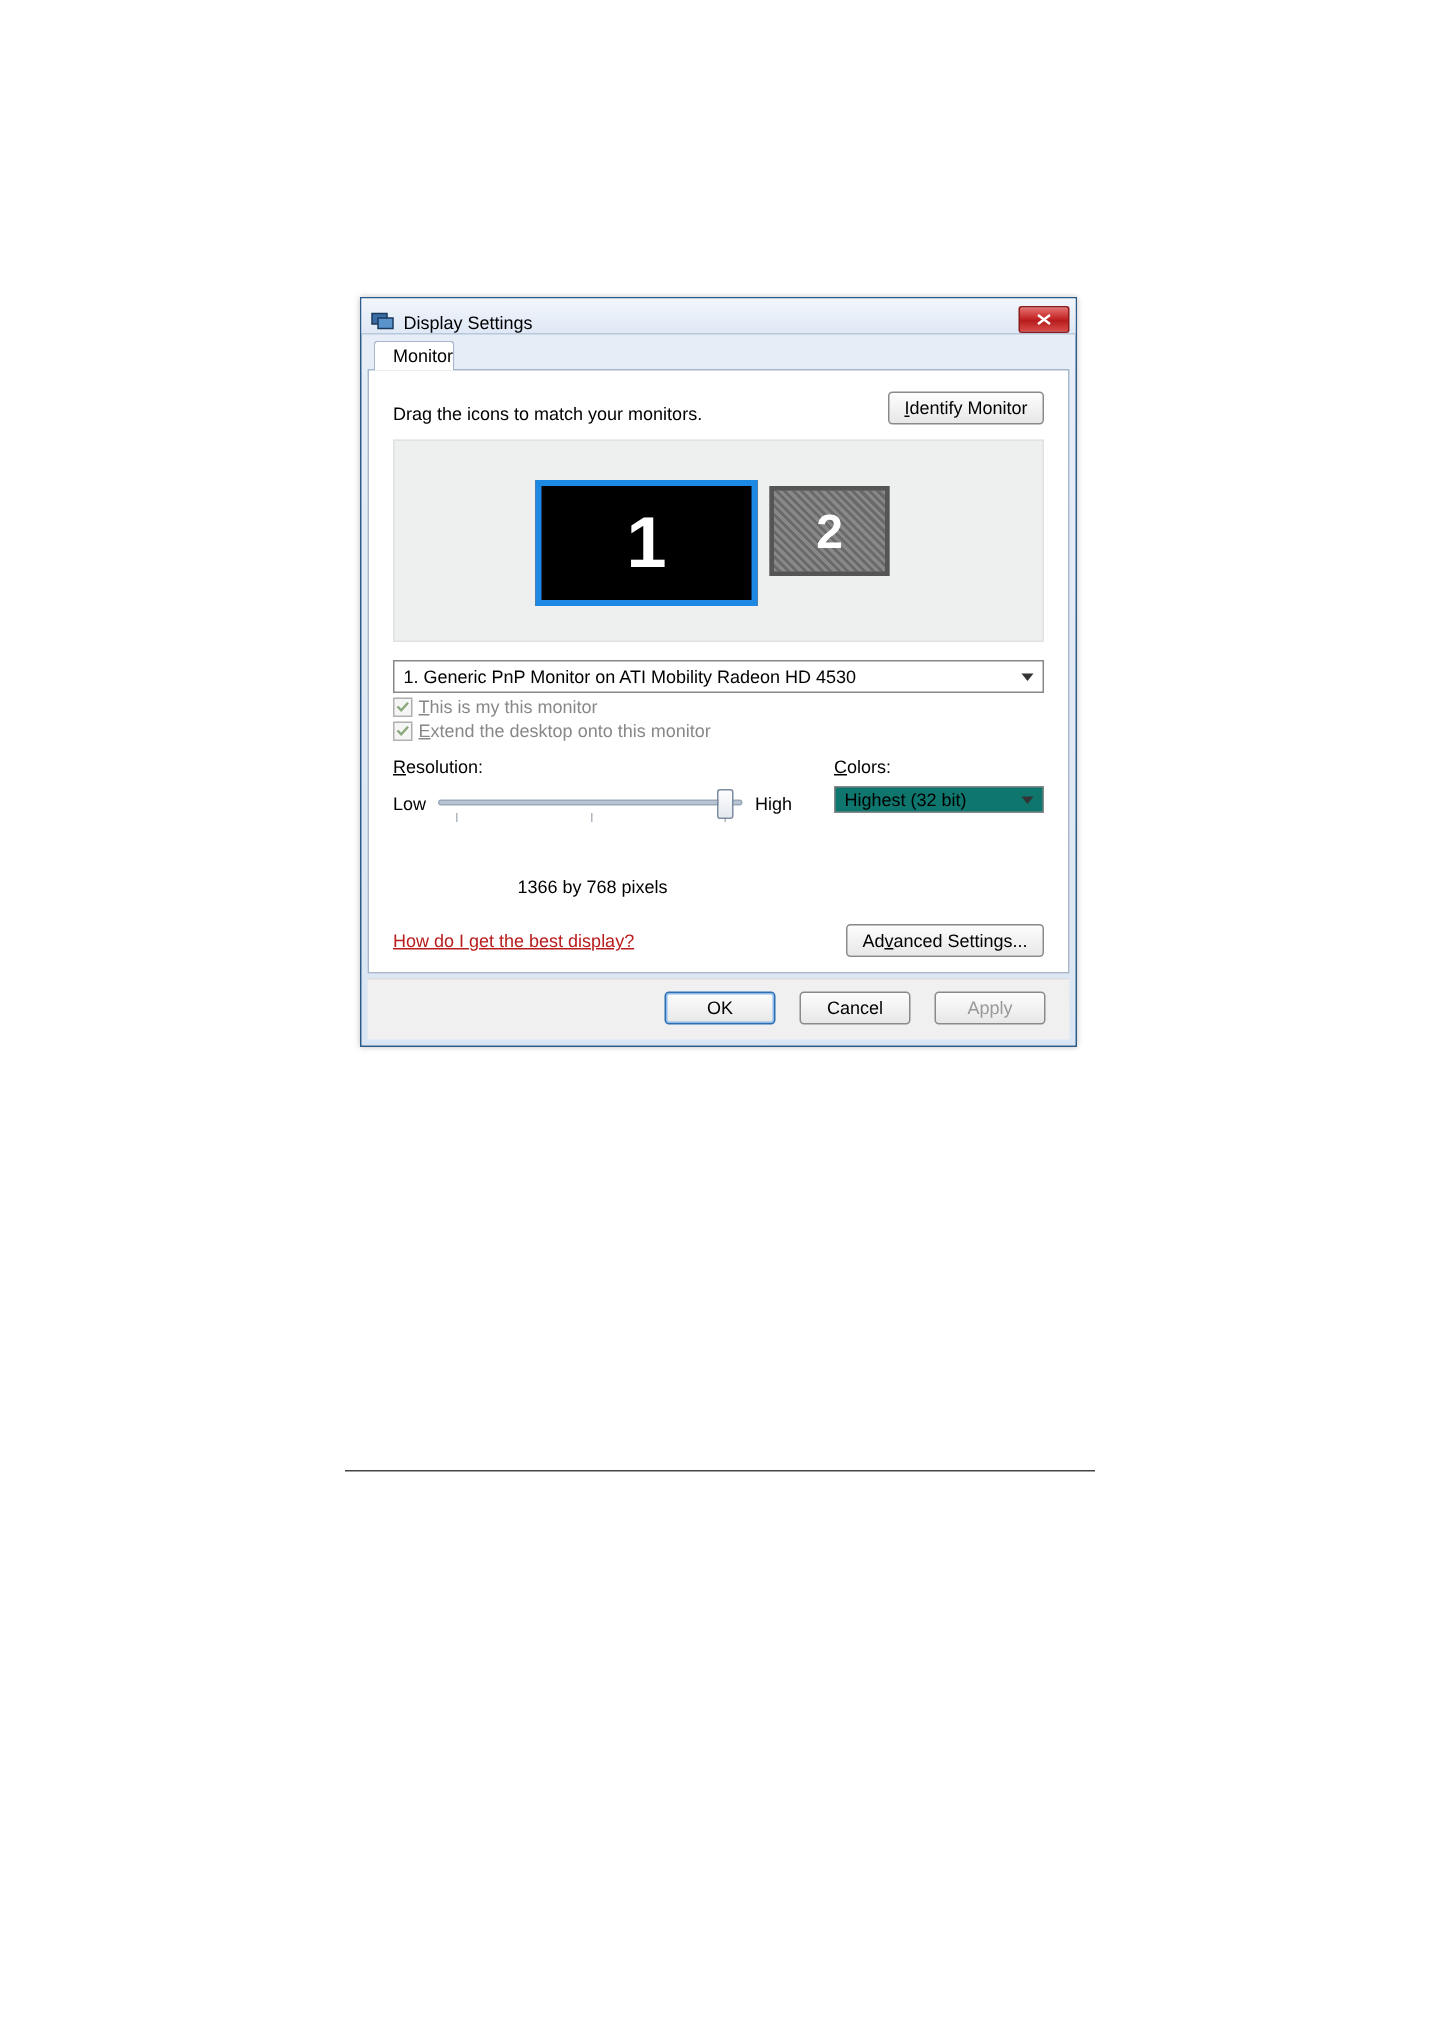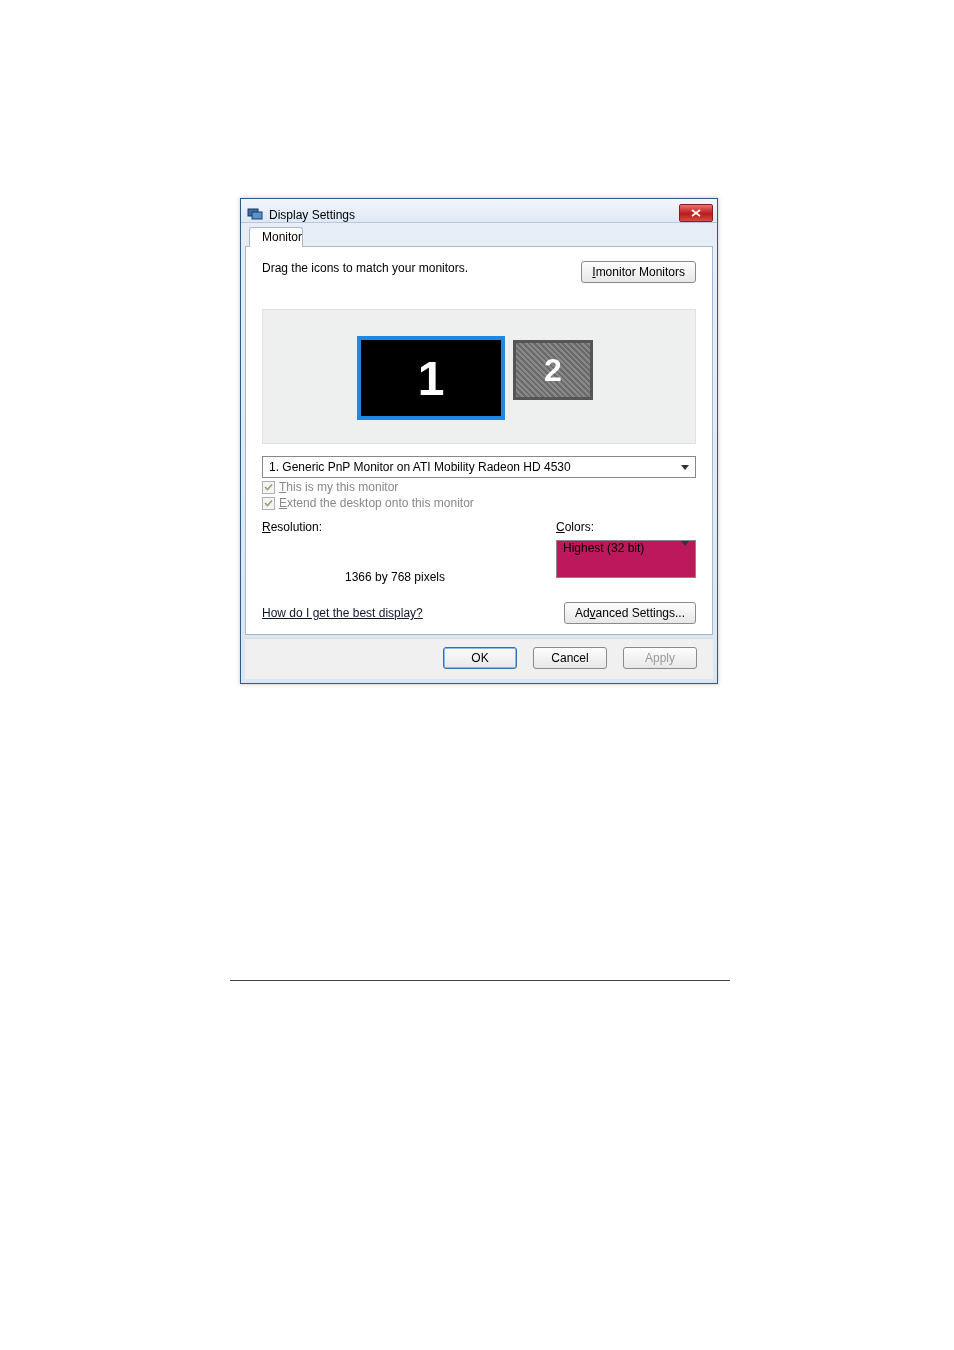--- a/index.html
+++ b/index.html
@@ -74,23 +74,23 @@
   .tabpage {
     background: #fff;
     border: 1px solid #a8b8cc;
     margin: 0 4px 2px 4px;
     padding: 14px 16px 10px 16px;
     position: relative;
     top: -1px;
   }
   .row-instruct {
     display: flex;
-    align-items: flex-start;
+    align-items: flex-end;
     justify-content: space-between;
-    margin-bottom: 26px;
+    margin-bottom: 10px;
   }
   .vbtn {
     height: 22px;
     padding: 0 10px;
     background: linear-gradient(#fdfdfd, #e7e7e7);
     border: 1px solid #8a8a8a;
     border-radius: 3px;
     font-size: 12px;
     display: inline-flex;
     align-items: center;
@@ -187,33 +187,33 @@
     border-radius: 2px;
   }
   .ticks {
     position:absolute; left:0; right:0; top: 18px; height:8px;
   }
   .tick { position:absolute; width:1px; height:6px; background:#b0b6bd; }
   .res-value {
     text-align:center; margin-top: 36px; font-size:12px;
   }
   .colors-dd {
-    height: 38px;
+    height: 18px;
     border: 1px solid #888;
-    background:#be185d;
-    display:flex; 
+    background:#0f766e;
+    display:flex; align-items:center;
     padding: 0 6px;
     margin-top: 6px;
   }
   .bottom-row {
     display:flex; align-items:center; justify-content:space-between;
     margin-top: 18px;
   }
   .help-link {
-    color: #0f172a;
+    color: #b91c1c;
     text-decoration: underline;
     font-size:12px;
   }
   .button-bar {
     display:flex; justify-content:flex-end; gap:16px;
     padding: 8px 16px 10px 16px;
     background: #f0f0f0;
     border-top: 1px solid #dcdcdc;
     margin: 0 4px 4px 4px;
   }
@@ -241,21 +241,21 @@
 
   <div class="tabstrip">
     <div class="tab">Monitor</div>
   </div>
 
   <div class="tabpage">
     <div class="row-instruct">
       <span>Drag the icons to match your monitors.</span>
       <span class="vbtn">
         <span class="ul">I</span>
-          <span>monitor Monitors</span>
+          <span>dentify Monitor</span>
       </span>
     </div>
 
     <div class="arrange-area">
       <div class="monitor monitor-1">1</div>
       <div class="monitor monitor-2">2</div>
     </div>
 
     <div class="dropdown">
       <span class="dd-text">1. Generic PnP Monitor on ATI Mobility Radeon HD 4530</span>
@@ -275,20 +275,33 @@
         <svg width="9" height="9" viewBox="0 0 9 9">
             <path d="M1 4 L3.5 6.5 L8 1.5" stroke="#8aa77a" stroke-width="1.6" fill="none"></path>
           </svg>
       </span>
       <span><span class="ul">E</span><span>xtend the desktop onto this monitor</span></span>
     </div>
 
     <div class="two-col">
       <div class="col-left">
         <span class="lbl"><span class="ul">R</span><span>esolution:</span></span>
+        <div class="slider-row">
+          <span>Low</span>
+          <div class="slider">
+            <div class="track"></div>
+            <div class="ticks">
+              <span class="tick" style="left:6%"></span>
+              <span class="tick" style="left:50%"></span>
+              <span class="tick" style="left:94%"></span>
+            </div>
+            <div class="thumb" style="left:calc(94% - 5px)"></div>
+          </div>
+          <span>High</span>
+        </div>
         <div class="res-value">1366 by 768 pixels</div>
       </div>
       <div class="col-right">
         <span class="lbl"><span class="ul">C</span><span>olors:</span></span>
         <div class="colors-dd">
           <span style="flex:1">Highest (32 bit)</span>
           <span class="dd-arrow"></span>
         </div>
       </div>
     </div>

